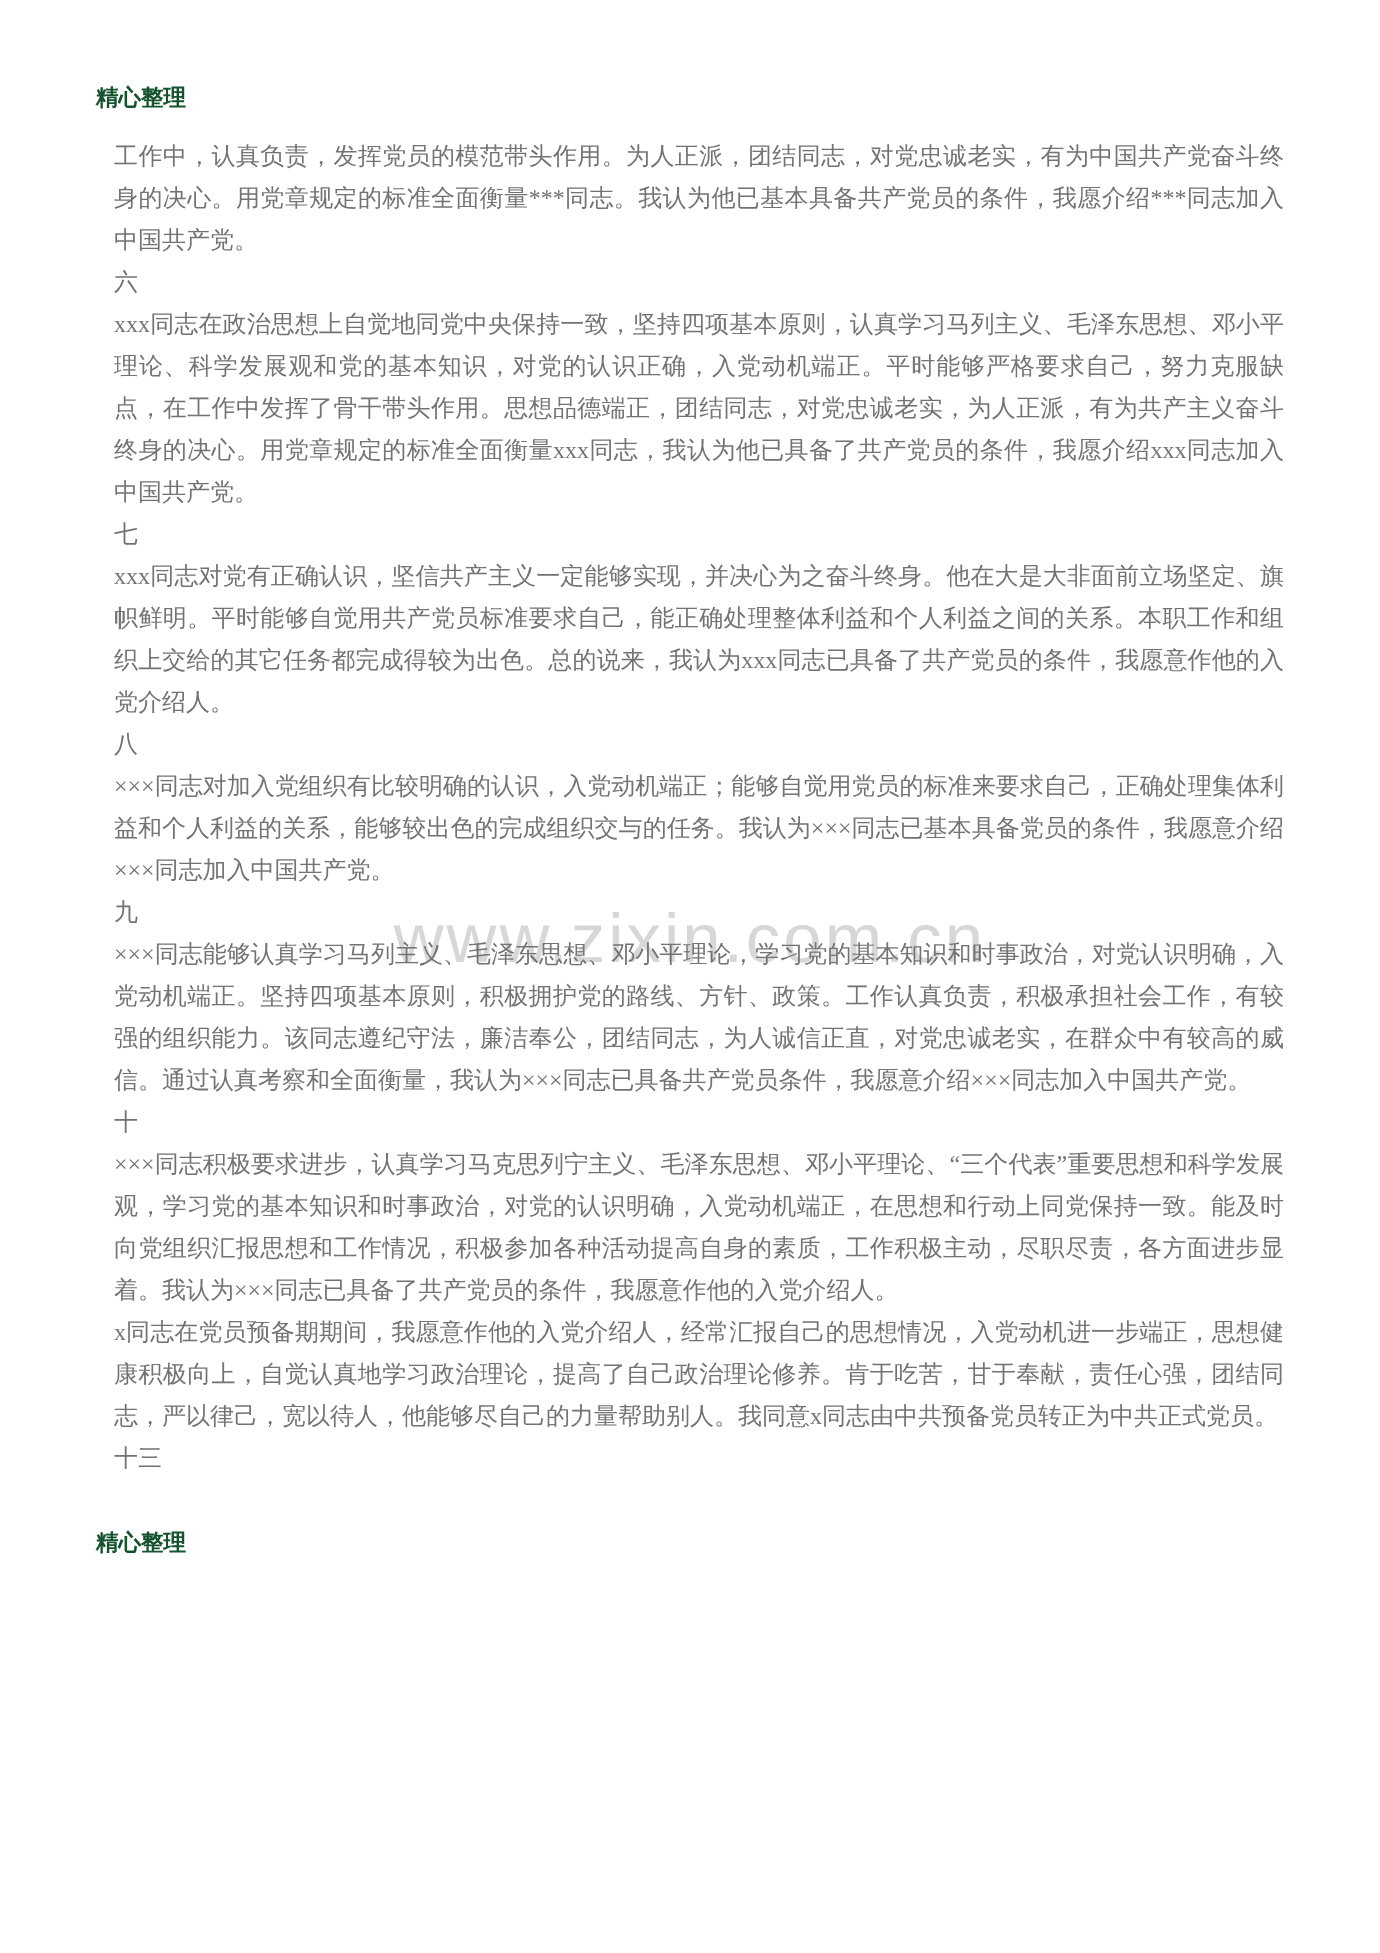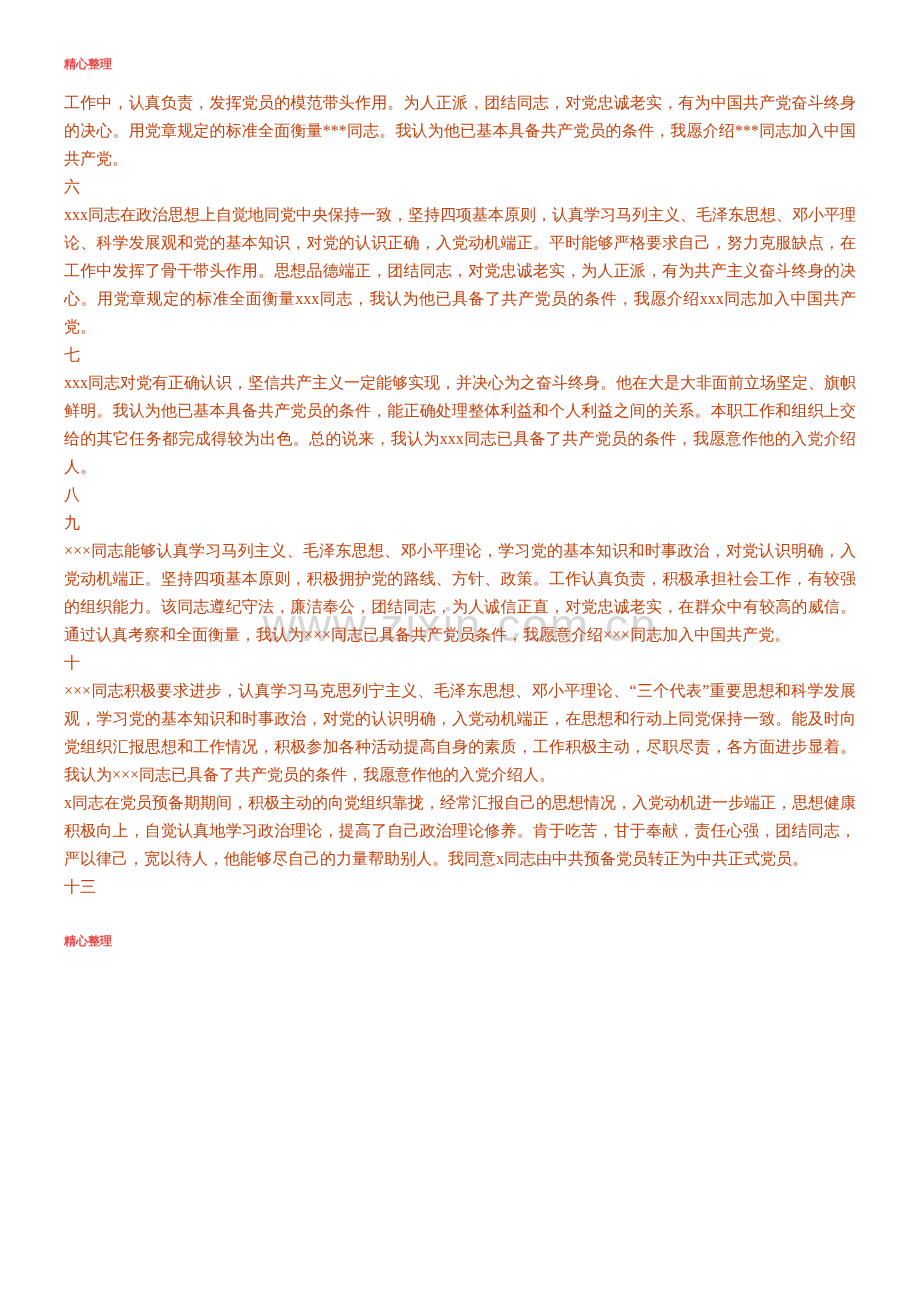--- a/index.html
+++ b/index.html
@@ -26,57 +26,59 @@
     font-size: 46px;
     letter-spacing: 2px;
     color: #d7d7d7;
     white-space: nowrap;
     z-index: 0;
     user-select: none;
   }
   .doc-header, .doc-footer {
     position: relative;
     z-index: 1;
-    font-size: 12px;
+    font-size: 15px;
     font-weight: 700;
-    color: #ef4444;
+    color: #14532d;
   }
   .doc-header { margin-bottom: 16px; }
   .doc-footer { margin-top: 32px; }
   .content {
     position: relative;
     z-index: 1;
   }
   .content p {
     font-size: 16px;
     line-height: 28px;
     text-align: justify;
-    color: #c2410c;
+    color: #737373;
+    margin-left: 12px;
   }
   .content p.section {
     text-align: left;
   }
 </style>
 </head>
 <body>
 
 <div class="page">
   <div class="watermark">www.zixin.com.cn</div>
 
   <div class="doc-header">精心整理</div>
 
   <div class="content" id="content">
       <p class="paragraph">工作中，认真负责，发挥党员的模范带头作用。为人正派，团结同志，对党忠诚老实，有为中国共产党奋斗终身的决心。用党章规定的标准全面衡量***同志。我认为他已基本具备共产党员的条件，我愿介绍***同志加入中国共产党。</p>
       <p class="section">六</p>
       <p class="paragraph">xxx同志在政治思想上自觉地同党中央保持一致，坚持四项基本原则，认真学习马列主义、毛泽东思想、邓小平理论、科学发展观和党的基本知识，对党的认识正确，入党动机端正。平时能够严格要求自己，努力克服缺点，在工作中发挥了骨干带头作用。思想品德端正，团结同志，对党忠诚老实，为人正派，有为共产主义奋斗终身的决心。用党章规定的标准全面衡量xxx同志，我认为他已具备了共产党员的条件，我愿介绍xxx同志加入中国共产党。</p>
       <p class="section">七</p>
-      <p class="paragraph">xxx同志对党有正确认识，坚信共产主义一定能够实现，并决心为之奋斗终身。他在大是大非面前立场坚定、旗帜鲜明。我认为他已基本具备共产党员的条件，能正确处理整体利益和个人利益之间的关系。本职工作和组织上交给的其它任务都完成得较为出色。总的说来，我认为xxx同志已具备了共产党员的条件，我愿意作他的入党介绍人。</p>
+      <p class="paragraph">xxx同志对党有正确认识，坚信共产主义一定能够实现，并决心为之奋斗终身。他在大是大非面前立场坚定、旗帜鲜明。平时能够自觉用共产党员标准要求自己，能正确处理整体利益和个人利益之间的关系。本职工作和组织上交给的其它任务都完成得较为出色。总的说来，我认为xxx同志已具备了共产党员的条件，我愿意作他的入党介绍人。</p>
       <p class="section">八</p>
+      <p class="paragraph">×××同志对加入党组织有比较明确的认识，入党动机端正；能够自觉用党员的标准来要求自己，正确处理集体利益和个人利益的关系，能够较出色的完成组织交与的任务。我认为×××同志已基本具备党员的条件，我愿意介绍×××同志加入中国共产党。</p>
       <p class="section">九</p>
       <p class="paragraph">×××同志能够认真学习马列主义、毛泽东思想、邓小平理论，学习党的基本知识和时事政治，对党认识明确，入党动机端正。坚持四项基本原则，积极拥护党的路线、方针、政策。工作认真负责，积极承担社会工作，有较强的组织能力。该同志遵纪守法，廉洁奉公，团结同志，为人诚信正直，对党忠诚老实，在群众中有较高的威信。通过认真考察和全面衡量，我认为×××同志已具备共产党员条件，我愿意介绍×××同志加入中国共产党。</p>
       <p class="section">十</p>
       <p class="paragraph">×××同志积极要求进步，认真学习马克思列宁主义、毛泽东思想、邓小平理论、“三个代表”重要思想和科学发展观，学习党的基本知识和时事政治，对党的认识明确，入党动机端正，在思想和行动上同党保持一致。能及时向党组织汇报思想和工作情况，积极参加各种活动提高自身的素质，工作积极主动，尽职尽责，各方面进步显着。我认为×××同志已具备了共产党员的条件，我愿意作他的入党介绍人。</p>
-      <p class="paragraph">x同志在党员预备期期间，积极主动的向党组织靠拢，经常汇报自己的思想情况，入党动机进一步端正，思想健康积极向上，自觉认真地学习政治理论，提高了自己政治理论修养。肯于吃苦，甘于奉献，责任心强，团结同志，严以律己，宽以待人，他能够尽自己的力量帮助别人。我同意x同志由中共预备党员转正为中共正式党员。</p>
+      <p class="paragraph">x同志在党员预备期期间，我愿意作他的入党介绍人，经常汇报自己的思想情况，入党动机进一步端正，思想健康积极向上，自觉认真地学习政治理论，提高了自己政治理论修养。肯于吃苦，甘于奉献，责任心强，团结同志，严以律己，宽以待人，他能够尽自己的力量帮助别人。我同意x同志由中共预备党员转正为中共正式党员。</p>
       <p class="section">十三</p>
     </div>
 
   <div class="doc-footer">精心整理</div>
 </div>
 
 </body></html>

